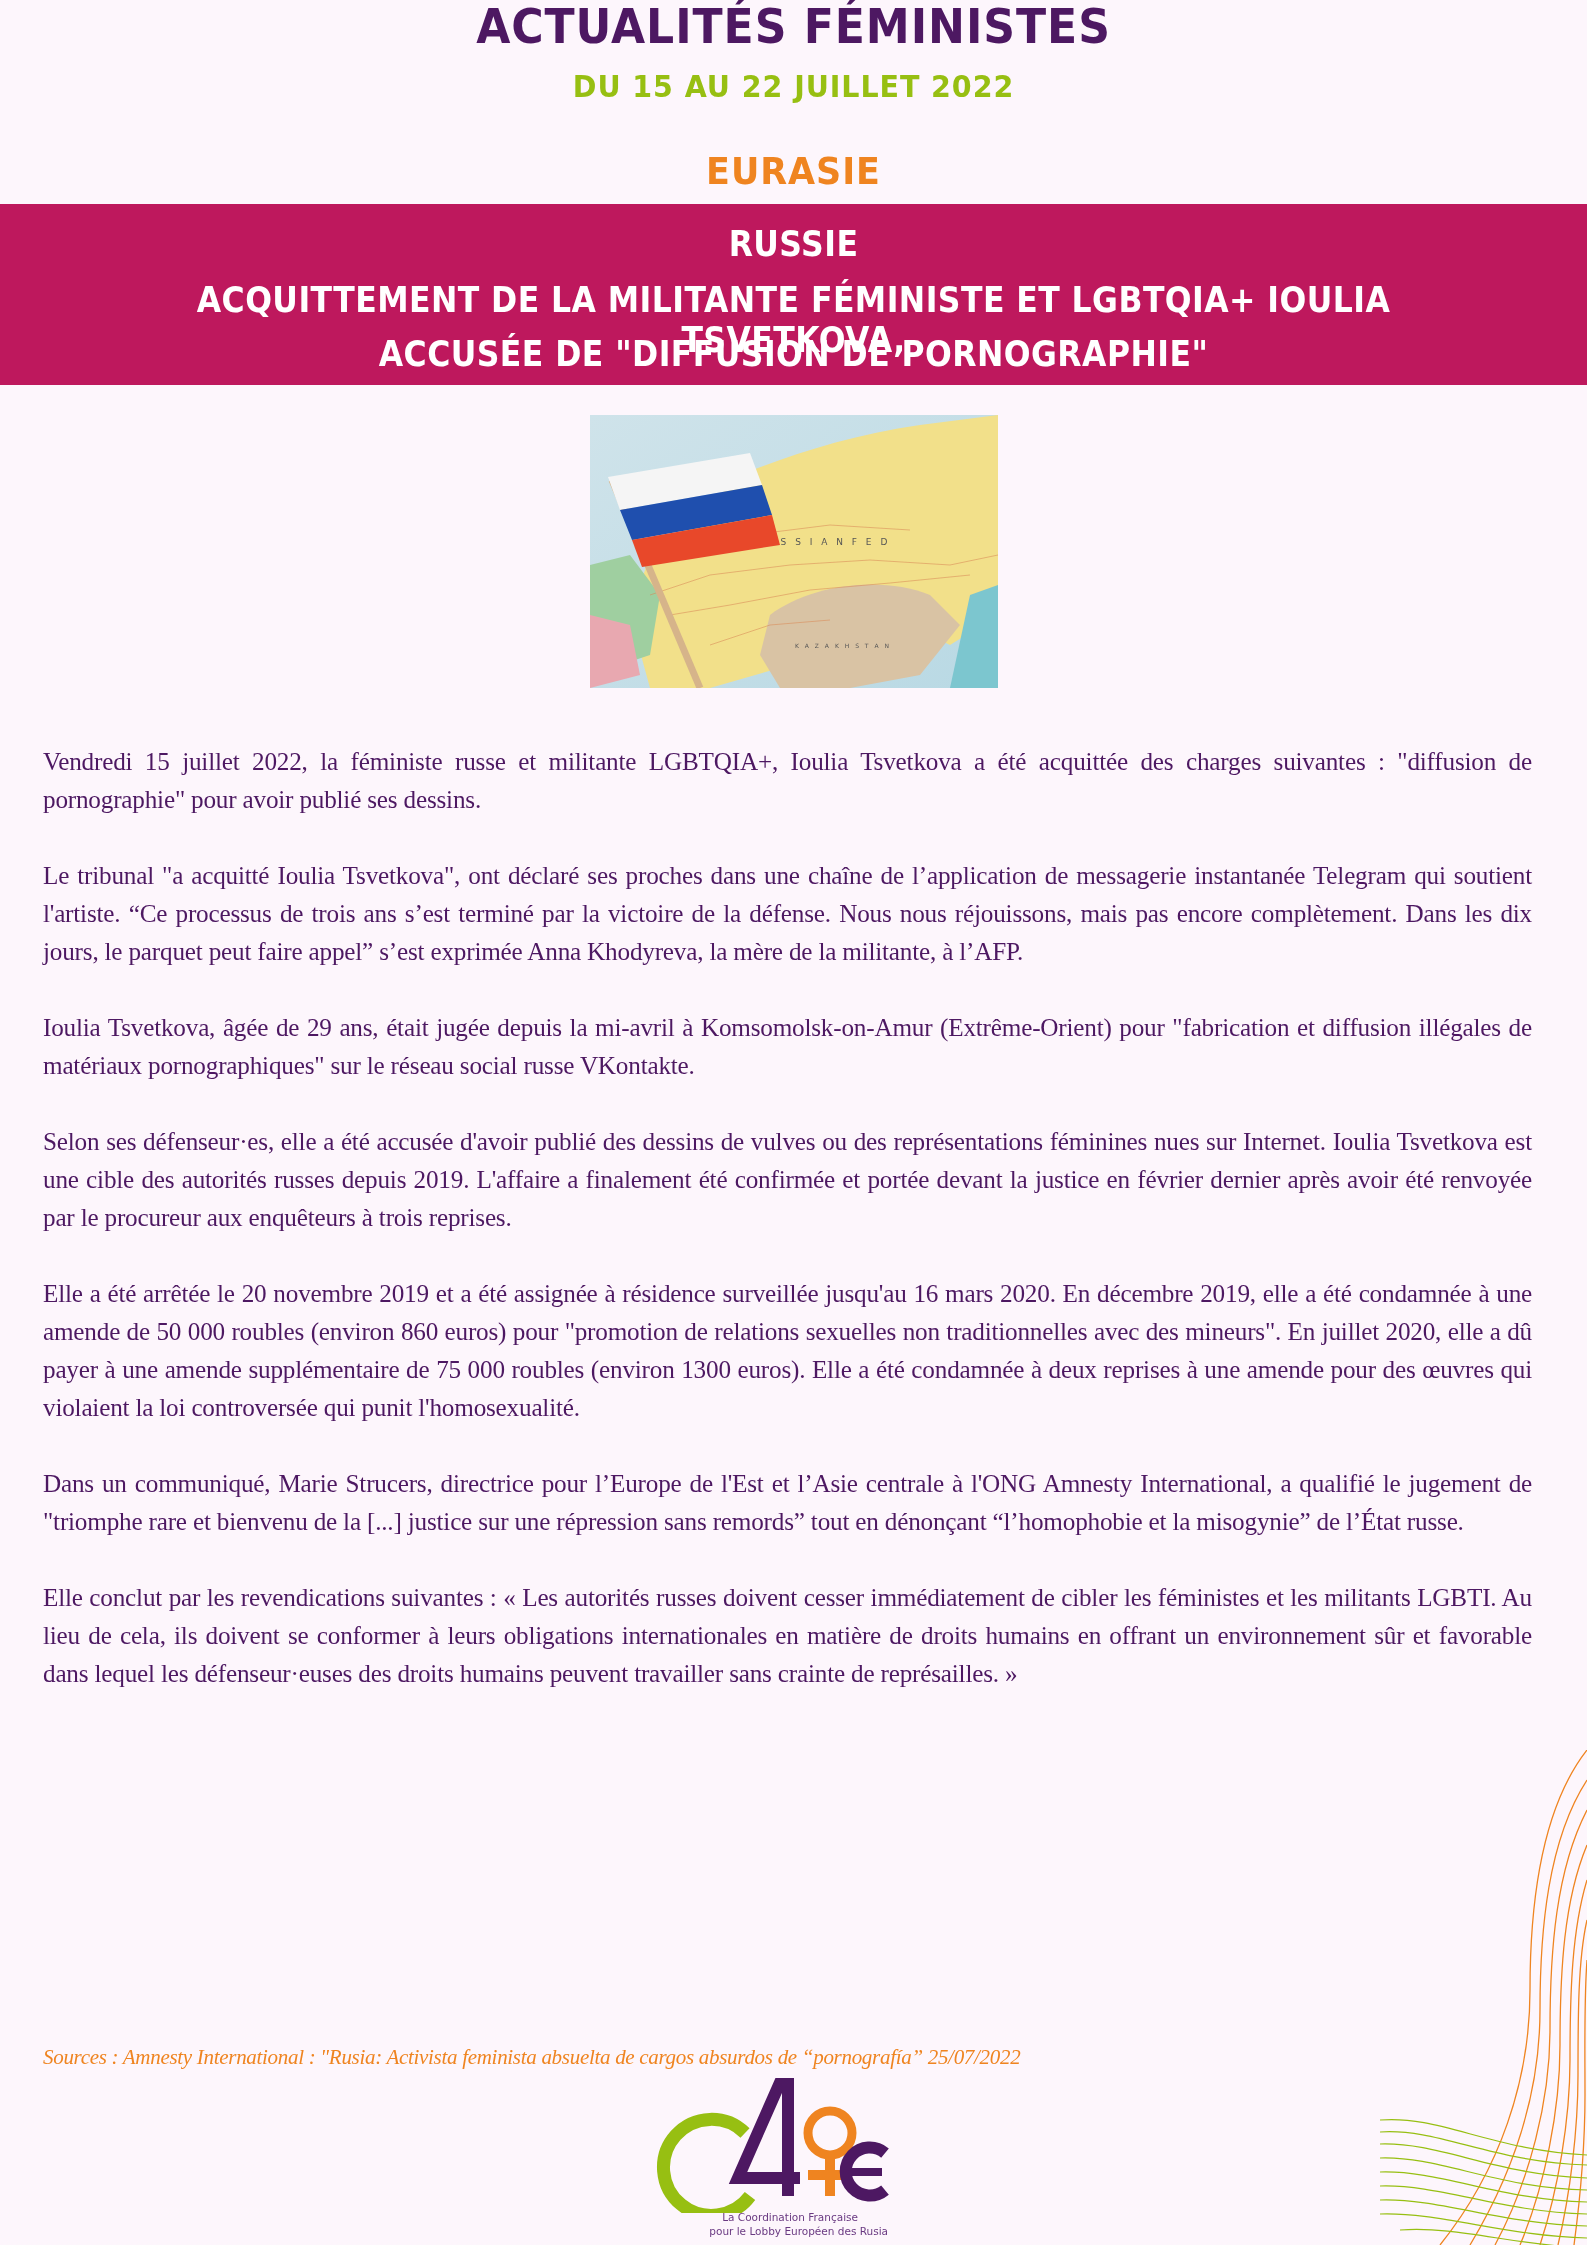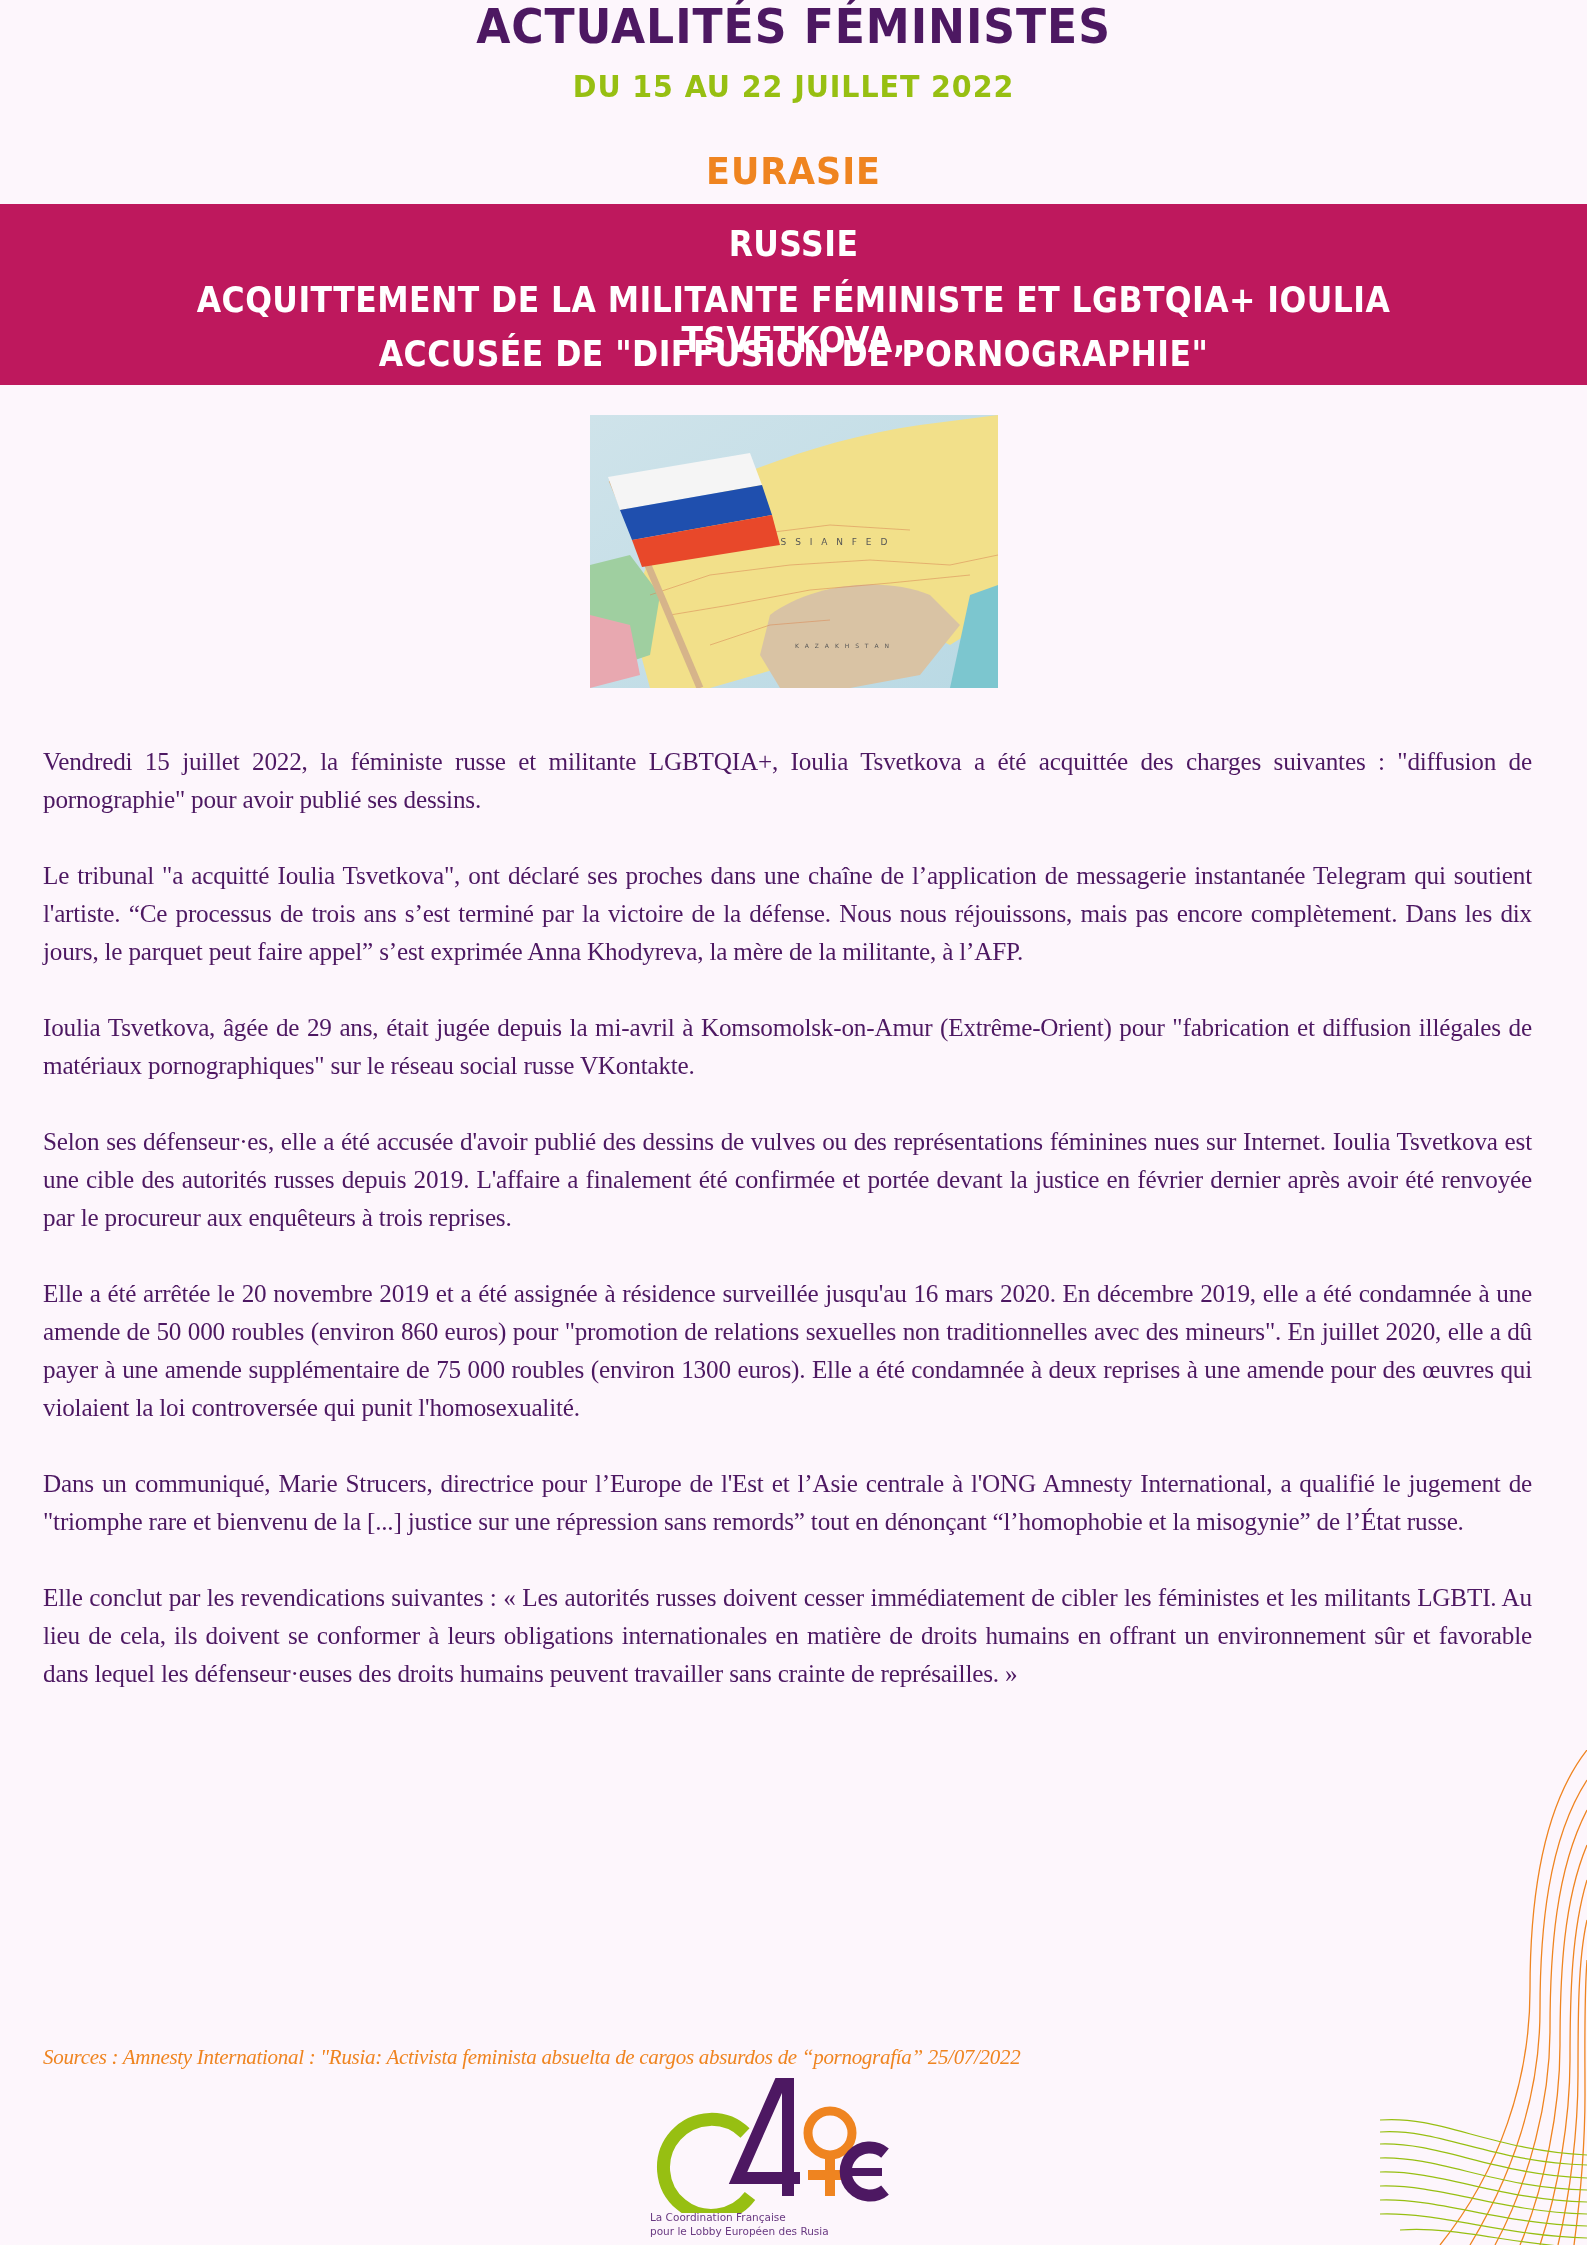--- a/index.html
+++ b/index.html
@@ -24,21 +24,21 @@
 
   #photo { position: absolute; left: 590px; top: 415px; width: 408px; height: 273px; overflow: hidden; }
 
   #article { position: absolute; left: 43px; top: 720px; width: 1489px; margin-top: 23px; }
   .para { margin: 0 0 38px 0; color: #4d1862; font-size: 25.2px; line-height: 38px;
     text-align: justify; letter-spacing: -0.2px; }
   #sources { position: absolute; left: 43px; top: 2043px; color: #ef8420;
     font-style: italic; font-size: 21px; line-height: 28px; letter-spacing: -0.3px; }
 
   #logo { position: absolute; left: 650px; top: 2078px; width: 260px; height: 167px; }
-  #logo-line1, #logo-line2 { position: absolute; left: 0; width: 260px; 
+  #logo-line1, #logo-line2 { position: absolute; left: 0; width: 260px; text-align: right;
     font-family: "DejaVu Sans", "Liberation Sans", sans-serif; font-size: 10.5px; color: #6a3a82; }
   #logo-line1 { top: 133px; right: 52px; width: auto; }
   #logo-line2 { top: 147px; right: 22px; width: auto; }
 
   #deco { position: absolute; left: 1380px; top: 1750px; width: 207px; height: 495px; }
 </style>
 </head>
 <body>
 
 <div id="title" class="hdr">ACTUALITÉS FÉMINISTES</div>

